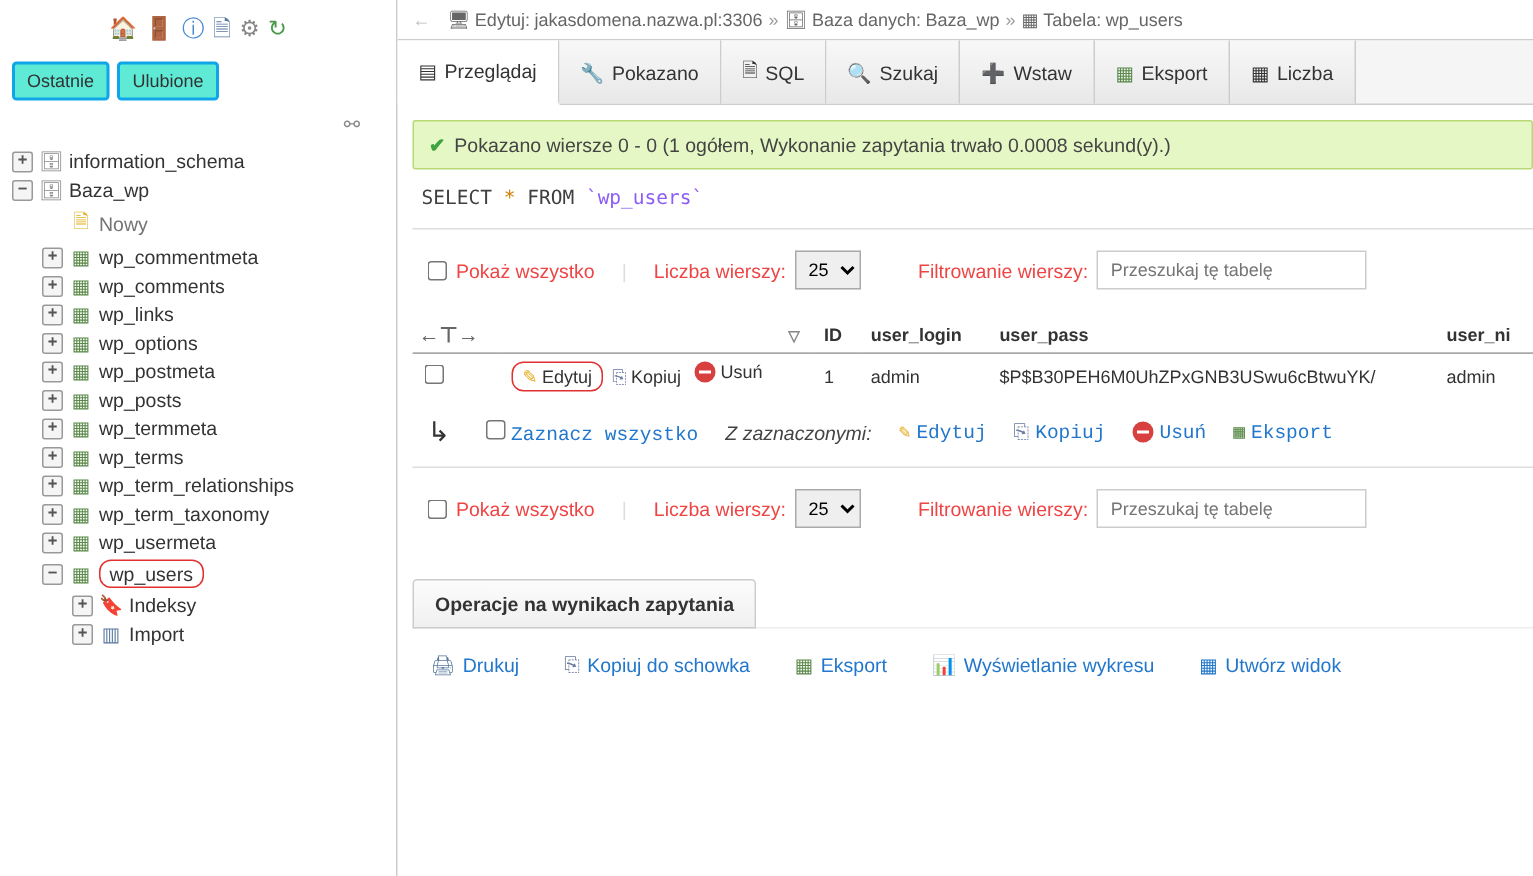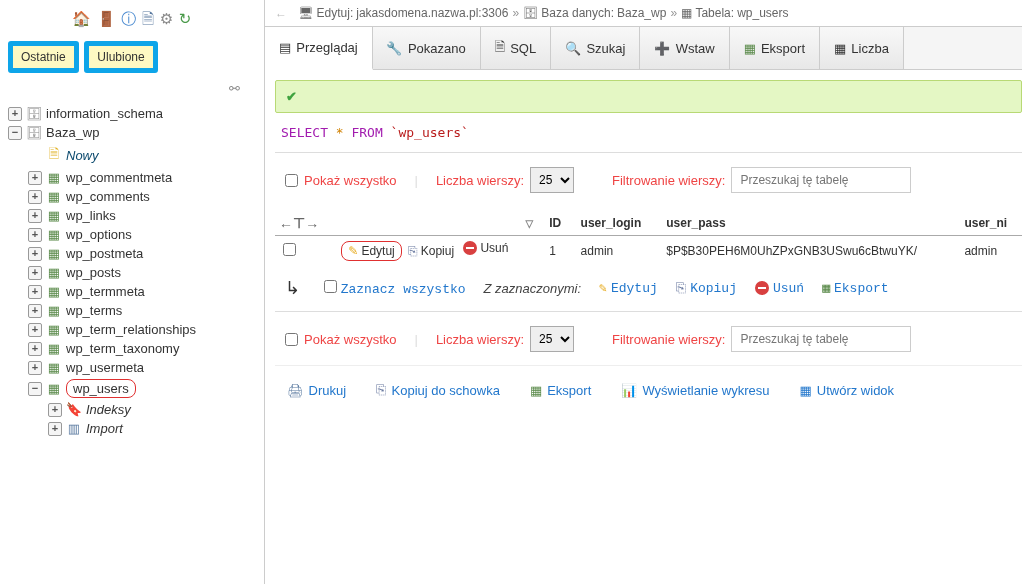--- a/index.html
+++ b/index.html
@@ -2,45 +2,45 @@
 <html><head>
 <meta charset="utf-8">
 <style>
 * { box-sizing: border-box; margin: 0; padding: 0; }
 body { font-family: Arial, sans-serif; font-size: 13px; color: #333; background: #fff; overflow: hidden; }
 .container { display: flex; width: 1022px; height: 584px; }
 .sidebar { width: 265px; border-right: 1px solid #ccc; padding: 4px; overflow: hidden; }
 .sidebar-icons { text-align: center; padding: 4px; }
 .sidebar-icons span { display: inline-block; margin: 0 1px; font-size: 15px; cursor: pointer; }
 .sidebar-tabs { padding: 4px; }
-.sidebar-tab { display: inline-block; border: 5px solid #0ea5e9; border-radius: 3px; padding: 4px 8px; background: #fef9c3; cursor: pointer; margin-right: 2px; font-size: 12px; }
+.sidebar-tab { display: inline-block; border: 2px solid #0ea5e9; border-radius: 3px; padding: 4px 8px; background: #5eead4; cursor: pointer; margin-right: 2px; font-size: 12px; }
 .link-icon { text-align: right; padding: 4px 20px 4px 4px; color: #888; font-size: 13px; }
 .tree { padding: 4px; font-size: 13px; }
 .tree-node { display: flex; align-items: center; padding: 2px 0; white-space: nowrap; }
 .tree-node.l1 { padding-left: 0; }
 .tree-node.l2 { padding-left: 20px; }
 .tree-node.l3 { padding-left: 40px; }
 .tree-toggle { width: 14px; height: 14px; border: 1px solid #999; background: #f5f5f5; display: inline-flex; align-items: center; justify-content: center; font-size: 11px; line-height: 1; margin-right: 4px; cursor: pointer; color: #555; font-weight: bold; border-radius: 2px; }
 .tree-icon { display: inline-block; width: 16px; text-align: center; margin-right: 4px; font-size: 13px; }
 .tree-label { cursor: pointer; color: #333; }
-.tree-label.link { color: #0c4a6e; font-style: italic; }
+.tree-label.link { color: #737373; }
 .tree-label.highlighted { border: 1.5px solid #e03030; border-radius: 8px; padding: 1px 6px; }
-.tree-label.italic { font-style: italic; }
+.tree-label.italic { }
 .main { flex: 1; overflow: hidden; display: flex; flex-direction: column; }
 .breadcrumb { background: #fff; border-bottom: 1px solid #ccc; padding: 6px 10px; font-size: 12px; color: #666; display: flex; align-items: center; gap: 4px; }
 .breadcrumb-seg { display: inline-flex; align-items: center; gap: 3px; }
 .tabs { display: flex; background: #f5f5f5; border-bottom: 1px solid #ccc; }
 .tab { padding: 10px 14px; border-right: 1px solid #ccc; cursor: pointer; background: linear-gradient(#f8f8f8,#e8e8e8); display: inline-flex; align-items: center; gap: 5px; font-size: 13px; color: #333; }
 .tab.active { background: #fff; border-bottom: 2px solid #fff; margin-bottom: -1px; }
 .tab-icon { font-size: 13px; }
 .content { flex: 1; padding: 10px 0 10px 10px; overflow: hidden; }
 .success-msg { background: #e4f7c4; border: 1px solid #b8d975; padding: 8px 10px; color: #444; display: flex; align-items: center; gap: 6px; border-radius: 2px; }
 .sql-code { padding: 12px 6px; font-family: monospace; font-size: 13px; color: #444; }
-.sql-code .kw { color: #a21caf; margin-top: 48px; }
-.sql-code .str { color: #b91c1c; }
+.sql-code .kw { color: #404040; margin-top: 48px; }
+.sql-code .str { color: #8b5cf6; }
 .sql-code .star { color: #d08000; }
 .controls-row { padding: 14px 10px; display: flex; align-items: center; gap: 18px; border-top: 1px solid #ddd; }
 .controls-row .group { display: flex; align-items: center; gap: 6px; }
 .controls-row input[type=text] { border: 1px solid #ccc; padding: 5px 8px; width: 180px; font-size: 12px; }
 .controls-row select { border: 1px solid #aaa; padding: 4px; font-size: 12px; }
 .controls-row .lbl { color: #ef4444; }
 .options-link { color: #2277cc; padding: 6px 4px; cursor: pointer; margin-left: -10px; }
 .table-wrap { overflow: hidden; margin-top: 4px; }
 .results-table { border-collapse: collapse; width: 100%; font-size: 12px; }
 .results-table th { border-bottom: 1px solid #aaa; text-align: left; padding: 4px 8px; font-weight: bold; white-space: nowrap; }
@@ -234,20 +234,21 @@
         </div>
       <div class="tab">
           <span class="tab-icon">▦</span>
           <span>Liczba</span>
         </div>
     </div>
 
     <div class="content">
       <div class="success-msg">
         <span class="i-check">✔</span>
+        <span>Pokazano wiersze 0 - 0 (1 ogółem, Wykonanie zapytania trwało 0.0008 sekund(y).)</span>
       </div>
 
       <div class="sql-code">
         <span class="kw">SELECT</span> <span class="star">*</span> <span class="kw">FROM</span> <span class="str">`wp_users`</span>
       </div>
 
       <div class="controls-row">
         <label class="group">
             <input type="checkbox" style=""> 
             <span class="lbl">Pokaż wszystko</span>
@@ -333,20 +334,21 @@
         <span class="group">
             <span class="lbl">Liczba wierszy:</span>
           <select><option>25</option></select>
           </span>
         <span class="group" style="margin-left:20px">
             <span class="lbl">Filtrowanie wierszy:</span>
           <input type="text" placeholder="Przeszukaj tę tabelę" style="">
           </span>
       </div>
 
+      <div class="ops-header">Operacje na wynikach zapytania</div>
       <div class="ops-row">
         <span class="ops-item">
             <span class="i-print">🖨</span>
             <span>Drukuj</span>
           </span>
         <span class="ops-item">
             <span class="i-copy">⎘</span>
             <span>Kopiuj do schowka</span>
           </span>
         <span class="ops-item">

